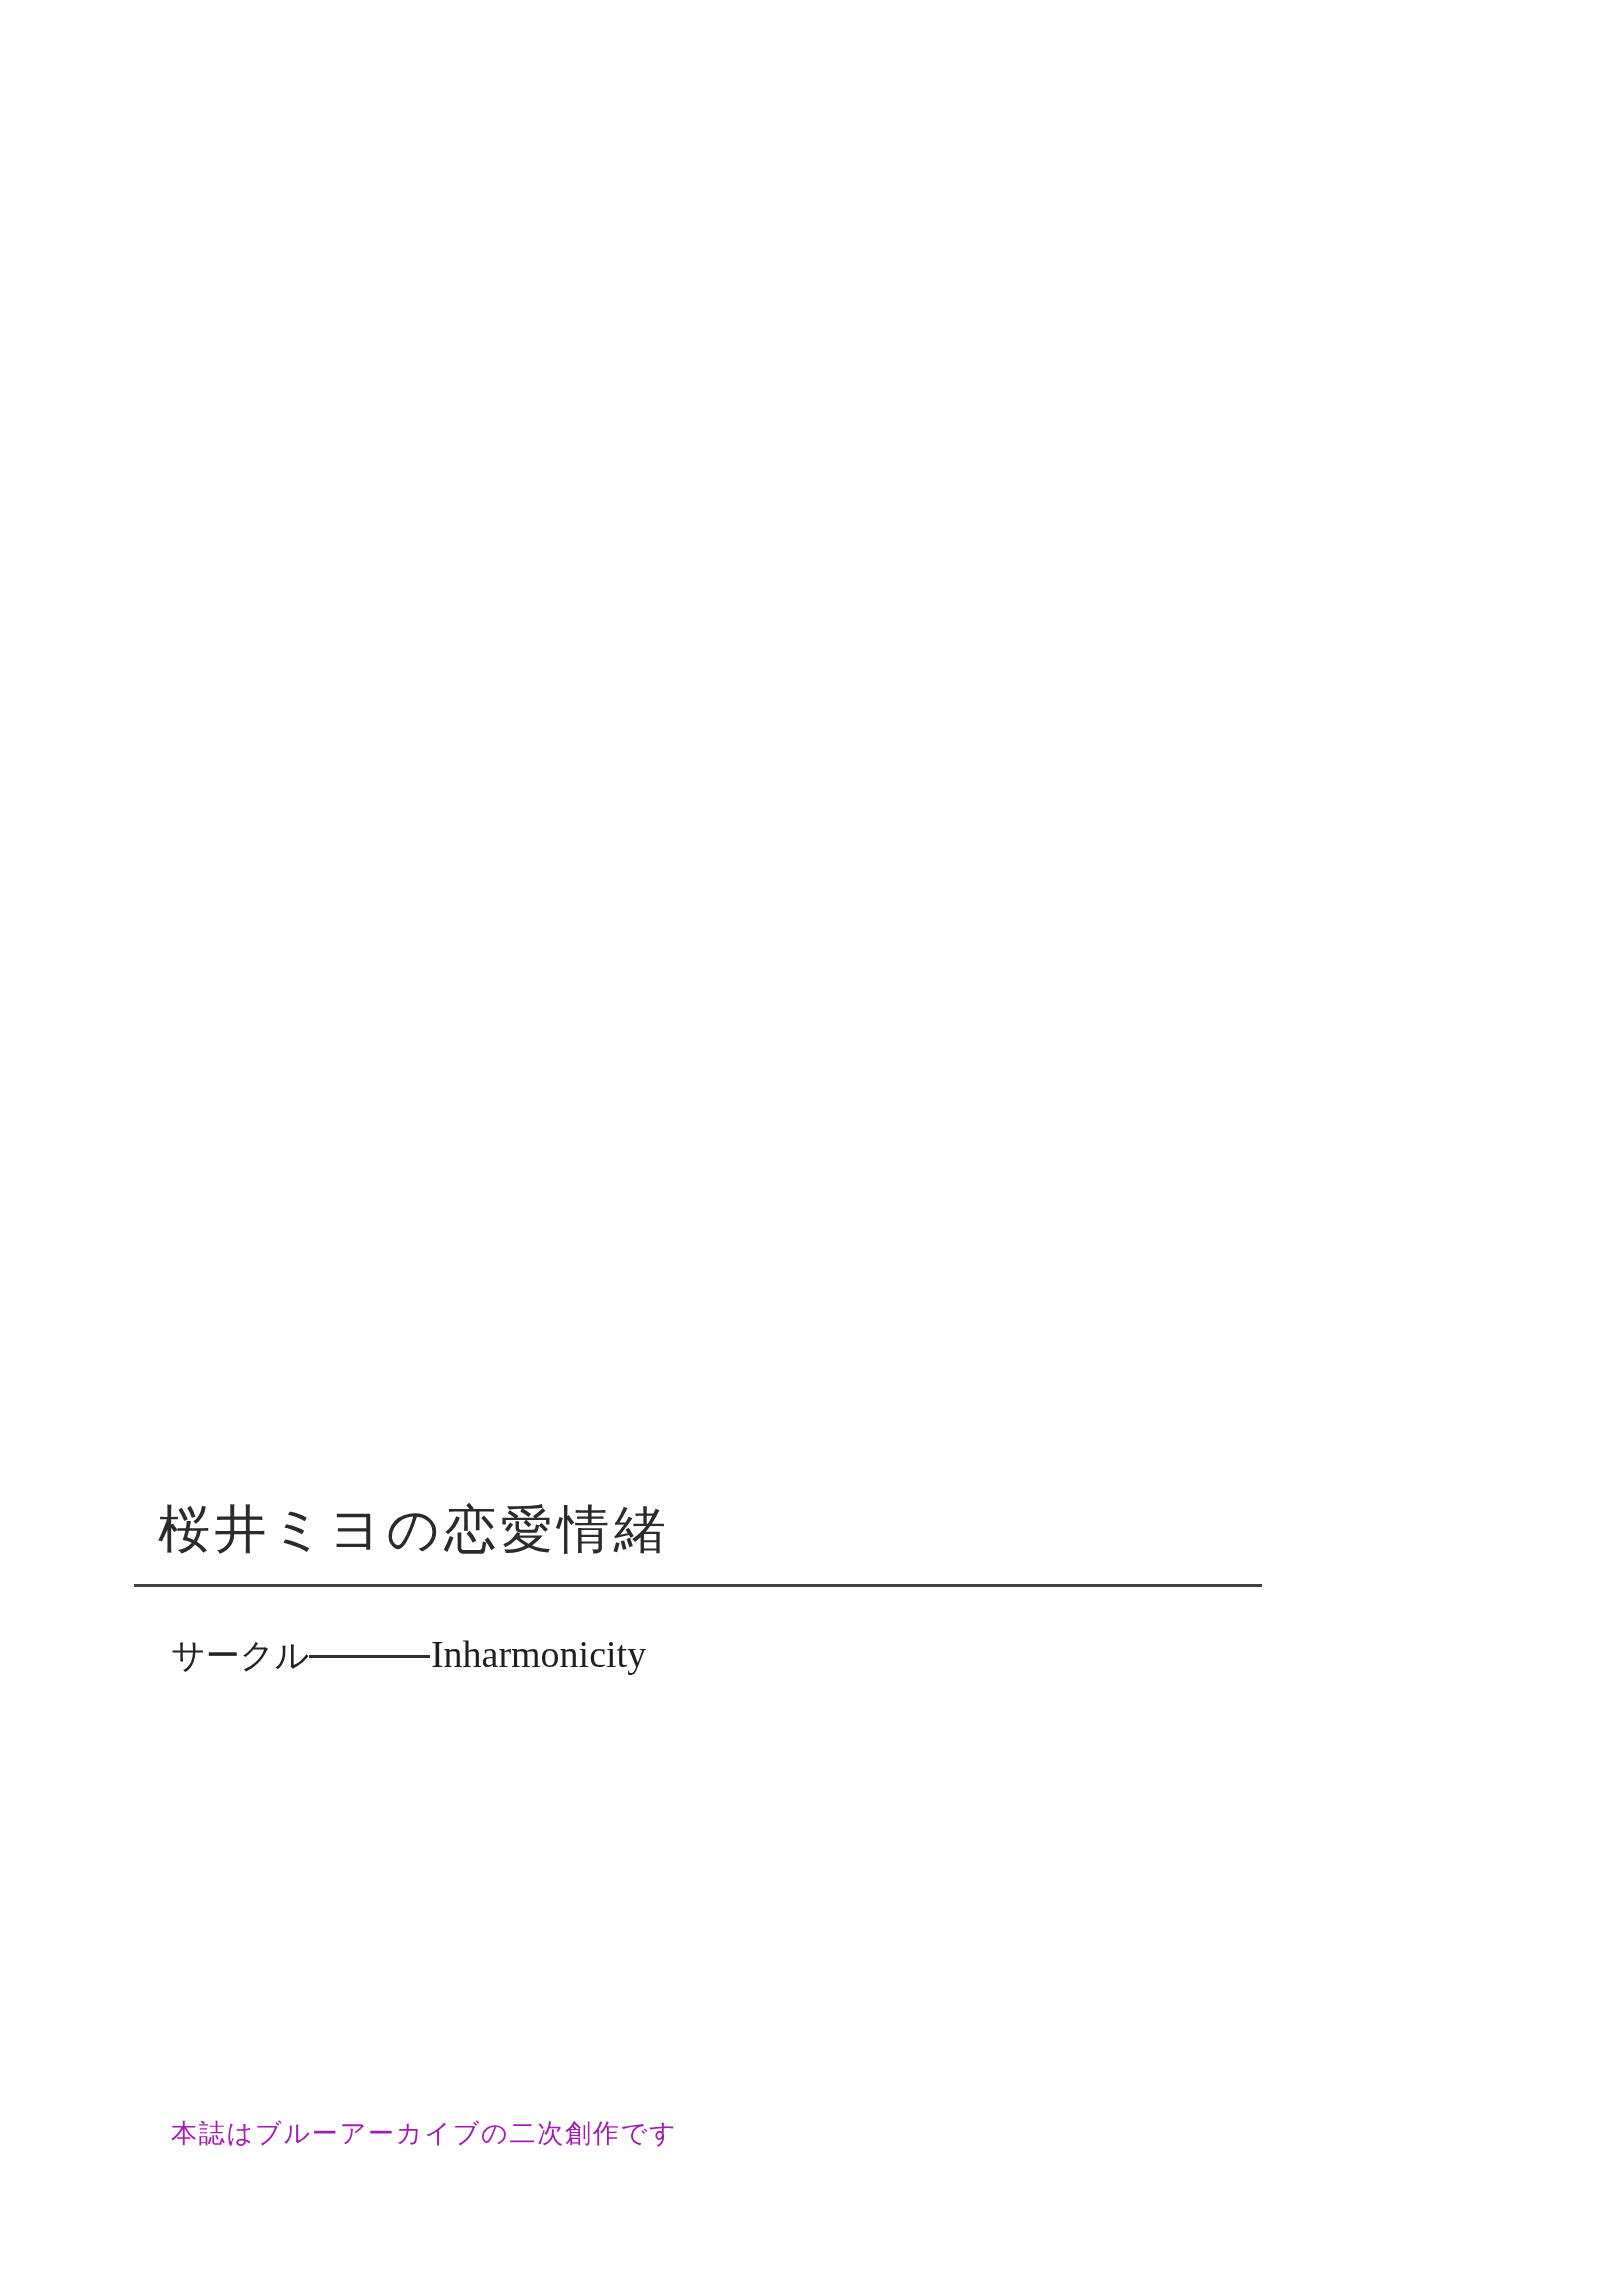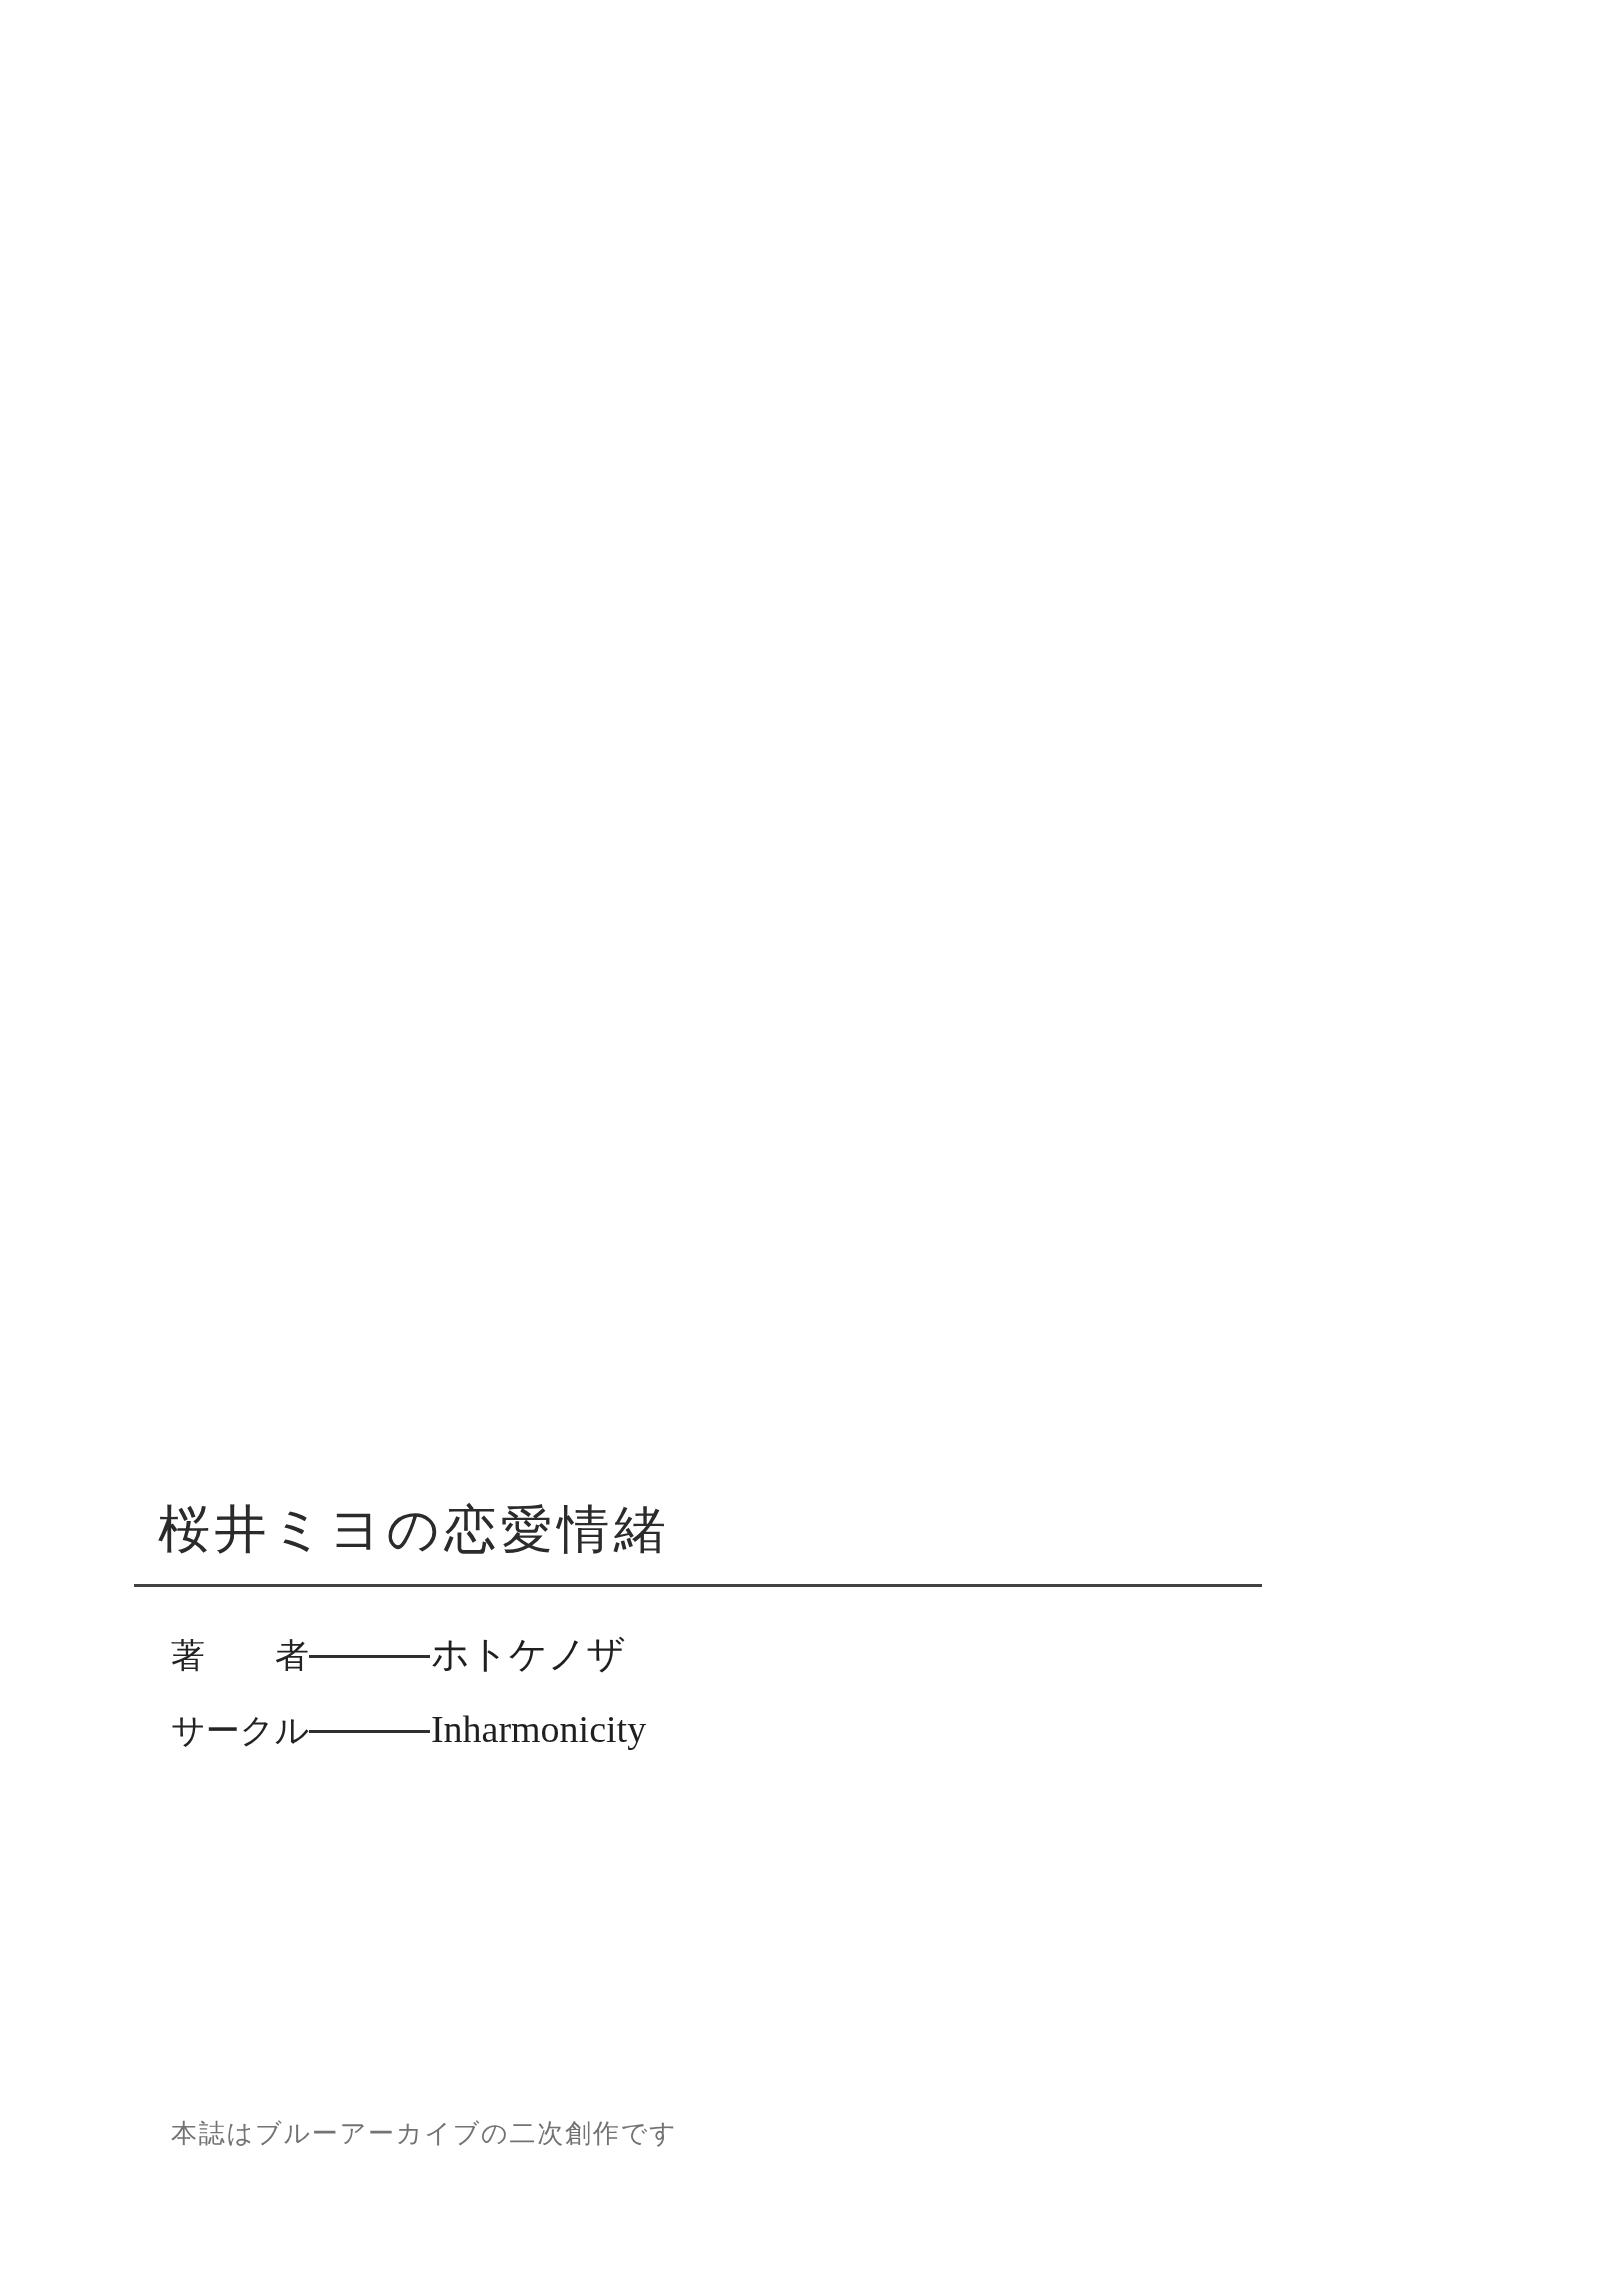--- a/index.html
+++ b/index.html
@@ -73,40 +73,35 @@
   }
   .notes {
     position: absolute;
     left: 171px;
     top: 2115px;
   }
   .note-line {
     font-size: 26px;
     line-height: 38px;
     letter-spacing: 1.8px;
-    color: #737373;
+    color: #a21caf;
     white-space: nowrap;
   }
 </style>
 </head>
 <body>
 
 <div class="page">
 
   <div class="doujin-title">桜井ミヨの恋愛情緒</div>
 
   <div class="title-rule"></div>
 
   <div class="colophon">
 
-    <div class="info-row">
-      <span class="info-label">著　者</span>
-      <span class="info-dash"></span>
-      <span class="info-value">ホトケノザ</span>
-    </div>
 
     <div class="info-row">
       <span class="info-label">サークル</span>
       <span class="info-dash"></span>
       <span class="info-value">Inharmonicity</span>
     </div>
 
 
 
 

